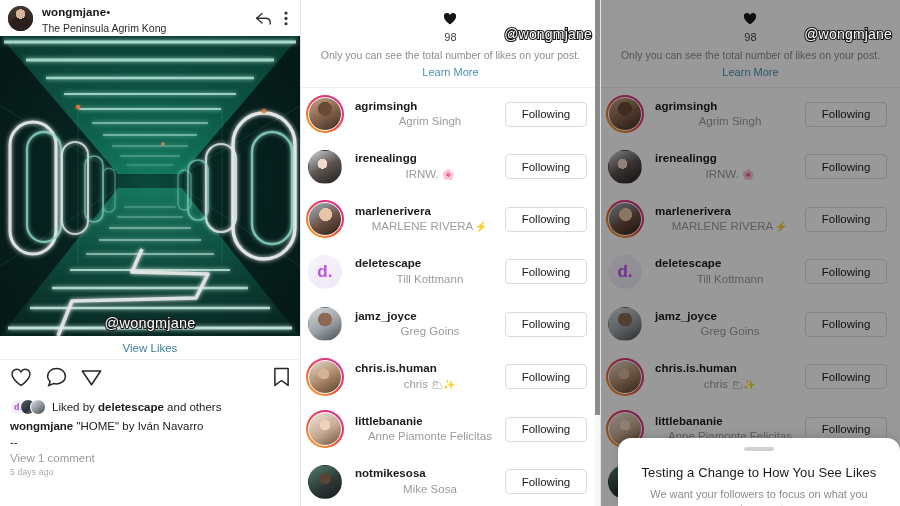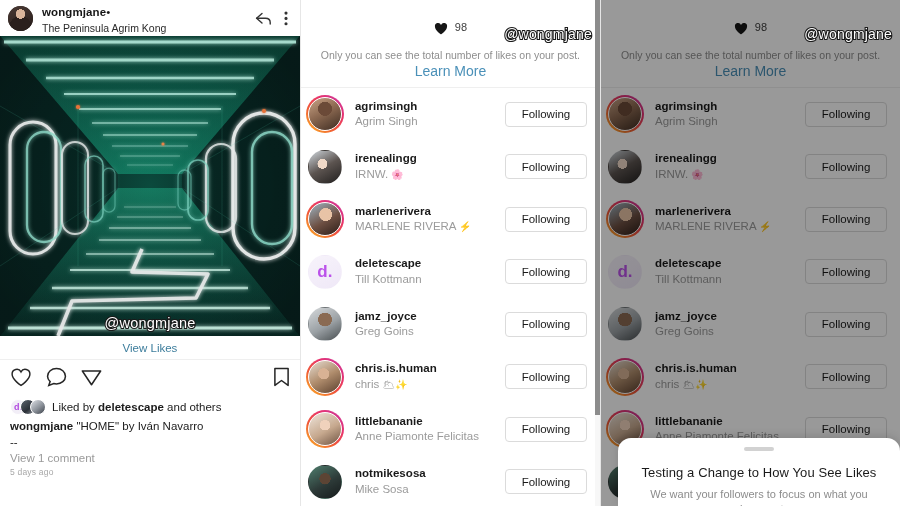--- a/index.html
+++ b/index.html
@@ -84,25 +84,25 @@
 
   .caption { font-size: 11.5px; color: #1c1c1c; line-height: 1.45; }
   .caption b { font-weight: bold; }
   .cap-dash { font-size: 11.5px; color: #1c1c1c; line-height: 1.3; }
   .tags { font-size: 11.5px; color: #3d5a7d; line-height: 1.45; }
   .view-comment { font-size: 11.5px; color: #9a9a9a; margin-top: 2px; cursor: pointer; }
   .timeago { font-size: 8.5px; color: #a8a8a8; margin-top: 3px; letter-spacing: .2px; }
 
   
   .likes-head { padding: 18px 14px 7px; text-align: center; background: #fff; }
-  .likes-count-row { display: flex; align-items: center; justify-content: center; gap: 7px; height: 18px; }
+  .likes-count-row { display: flex; align-items: center; justify-content: center; gap: 7px; height: 18px; flex-direction: column; }
   .heart-solid { width: 14px; height: 13px; position: relative; display: inline-block; }
   .count { font-size: 11px; color: #3d3d3d; }
   .likes-note { font-size: 10.5px; color: #8e8e8e; margin-top: 12px; line-height: 1.35; }
-  .learn-more { font-size: 14px; color: #4a90b8; cursor: pointer; }
+  .learn-more { font-size: 11px; color: #4a90b8; cursor: pointer; }
   .wm-b { top: 26px; right: 8px; font-size: 14px; }
   .wm-c { top: 26px; right: 8px; font-size: 14px; }
 
   .likes-list { border-top: 1px solid #efefef; }
   .like-row {
     height: 52.5px; display: flex; align-items: center;
     padding: 0 13px 0 5px;
   }
   .ring {
     flex: 0 0 38px; width: 38px; height: 38px; border-radius: 50%;
@@ -111,21 +111,21 @@
   .ring--story { background: linear-gradient(40deg,#f9a428 8%,#f05a36 38%,#e8326e 68%,#c9399f 95%); }
   .ring--plain { background: transparent; }
   .ring-inner {
     width: 100%; height: 100%; border-radius: 50%;
     border: 1.6px solid #fff; overflow: hidden; position: relative;
     background: #ddd;
   }
   .ring--plain .ring-inner { border-color: transparent; }
   .urow-txt { flex: 1 1 auto; min-width: 0; margin-left: 11px; line-height: 1.2; }
   .u-name { font-size: 11.5px; font-weight: bold; color: #1a1a1a; letter-spacing: .05px; }
-  .u-full { font-size: 11.5px; color: #9b9b9b; margin-top: 2px; }
+  .u-full { font-size: 11.5px; color: #9b9b9b; margin-top: 2px; text-align: center; }
   .btn-following {
     flex: 0 0 auto; min-width: 82px; height: 25px;
     border: 1px solid #dbdbdb; border-radius: 4px; background: #fff;
     font-family: inherit; font-size: 11.5px; color: #1a1a1a;
     cursor: pointer; display: flex; align-items: center; justify-content: center;
   }
 
   .scrollbar {
     position: absolute; top: 0; right: 0; width: 5px; height: 506px;
     background: rgba(0,0,0,0.03);

